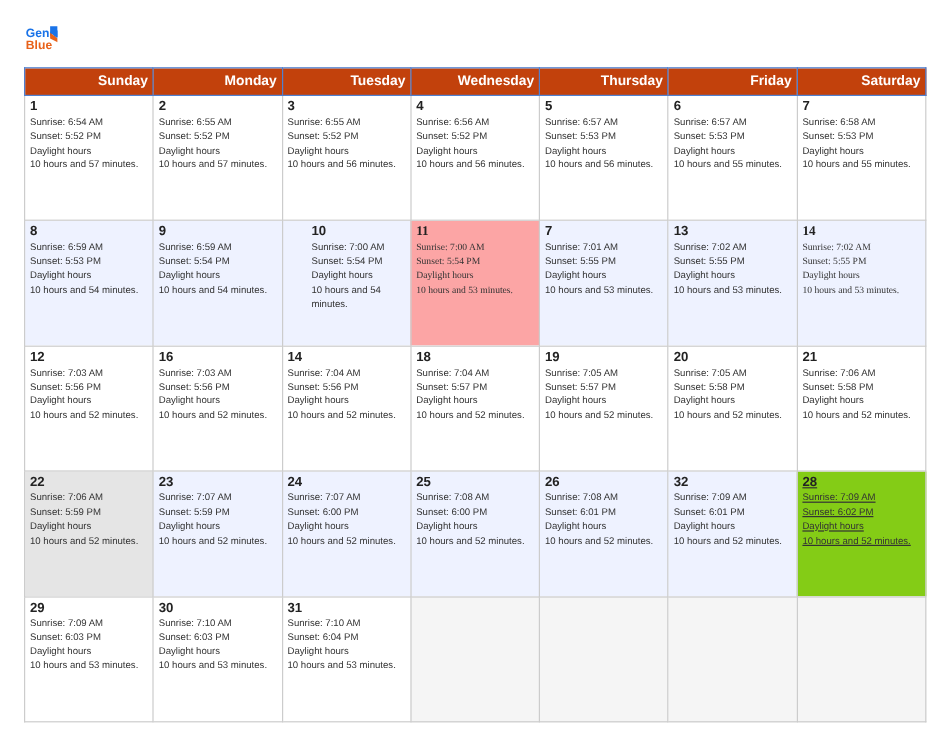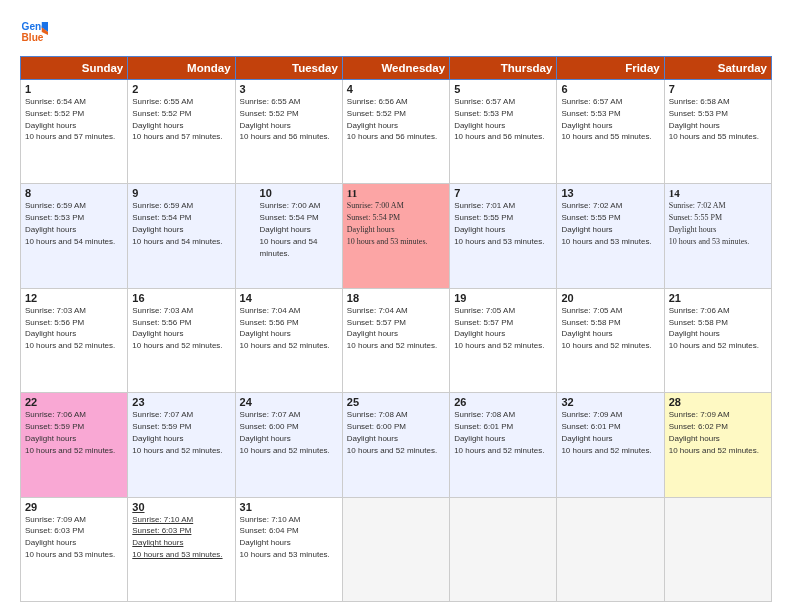--- a/index.html
+++ b/index.html
@@ -209,21 +209,21 @@
           <td style="background: rgb(255, 255, 255);">
         <span class="day-num">20</span>
         <span class="day-info">Sunrise: 7:05 AM<br>Sunset: 5:58 PM<br>Daylight hours<br>10 hours and 52 minutes.</span>
       </td>
           <td style="background: rgb(255, 255, 255);">
         <span class="day-num">21</span>
         <span class="day-info">Sunrise: 7:06 AM<br>Sunset: 5:58 PM<br>Daylight hours<br>10 hours and 52 minutes.</span>
       </td>
         </tr>
         <tr>
-          <td style="background: #f9a8d4;">
+          <td style="background: #e5e5e5;">
         <span class="day-num">22</span>
         <span class="day-info">Sunrise: 7:06 AM<br>Sunset: 5:59 PM<br>Daylight hours<br>10 hours and 52 minutes.</span>
       </td>
           <td style="background: rgb(238, 242, 255);">
         <span class="day-num">23</span>
         <span class="day-info">Sunrise: 7:07 AM<br>Sunset: 5:59 PM<br>Daylight hours<br>10 hours and 52 minutes.</span>
       </td>
           <td style="background: rgb(238, 242, 255);">
         <span class="day-num">24</span>
         <span class="day-info">Sunrise: 7:07 AM<br>Sunset: 6:00 PM<br>Daylight hours<br>10 hours and 52 minutes.</span>
@@ -233,31 +233,31 @@
         <span class="day-info">Sunrise: 7:08 AM<br>Sunset: 6:00 PM<br>Daylight hours<br>10 hours and 52 minutes.</span>
       </td>
           <td style="background: rgb(238, 242, 255);">
         <span class="day-num">26</span>
         <span class="day-info">Sunrise: 7:08 AM<br>Sunset: 6:01 PM<br>Daylight hours<br>10 hours and 52 minutes.</span>
       </td>
           <td style="background: rgb(238, 242, 255);">
         <span class="day-num">32</span>
         <span class="day-info">Sunrise: 7:09 AM<br>Sunset: 6:01 PM<br>Daylight hours<br>10 hours and 52 minutes.</span>
       </td>
-          <td style="background: #fef9c3;">
+          <td style="background: #84cc16; text-decoration: underline;">
         <span class="day-num">28</span>
         <span class="day-info">Sunrise: 7:09 AM<br>Sunset: 6:02 PM<br>Daylight hours<br>10 hours and 52 minutes.</span>
       </td>
         </tr>
         <tr>
           <td style="background: rgb(255, 255, 255); margin-top: 11px;">
         <span class="day-num">29</span>
         <span class="day-info">Sunrise: 7:09 AM<br>Sunset: 6:03 PM<br>Daylight hours<br>10 hours and 53 minutes.</span>
       </td>
-          <td style="background: rgb(255, 255, 255); text-decoration: underline;">
+          <td style="background: rgb(255, 255, 255);">
         <span class="day-num">30</span>
         <span class="day-info">Sunrise: 7:10 AM<br>Sunset: 6:03 PM<br>Daylight hours<br>10 hours and 53 minutes.</span>
       </td>
           <td style="background: rgb(255, 255, 255);">
         <span class="day-num">31</span>
         <span class="day-info">Sunrise: 7:10 AM<br>Sunset: 6:04 PM<br>Daylight hours<br>10 hours and 53 minutes.</span>
       </td>
           <td class="empty"></td>
           <td class="empty"></td>
           <td class="empty"></td>

